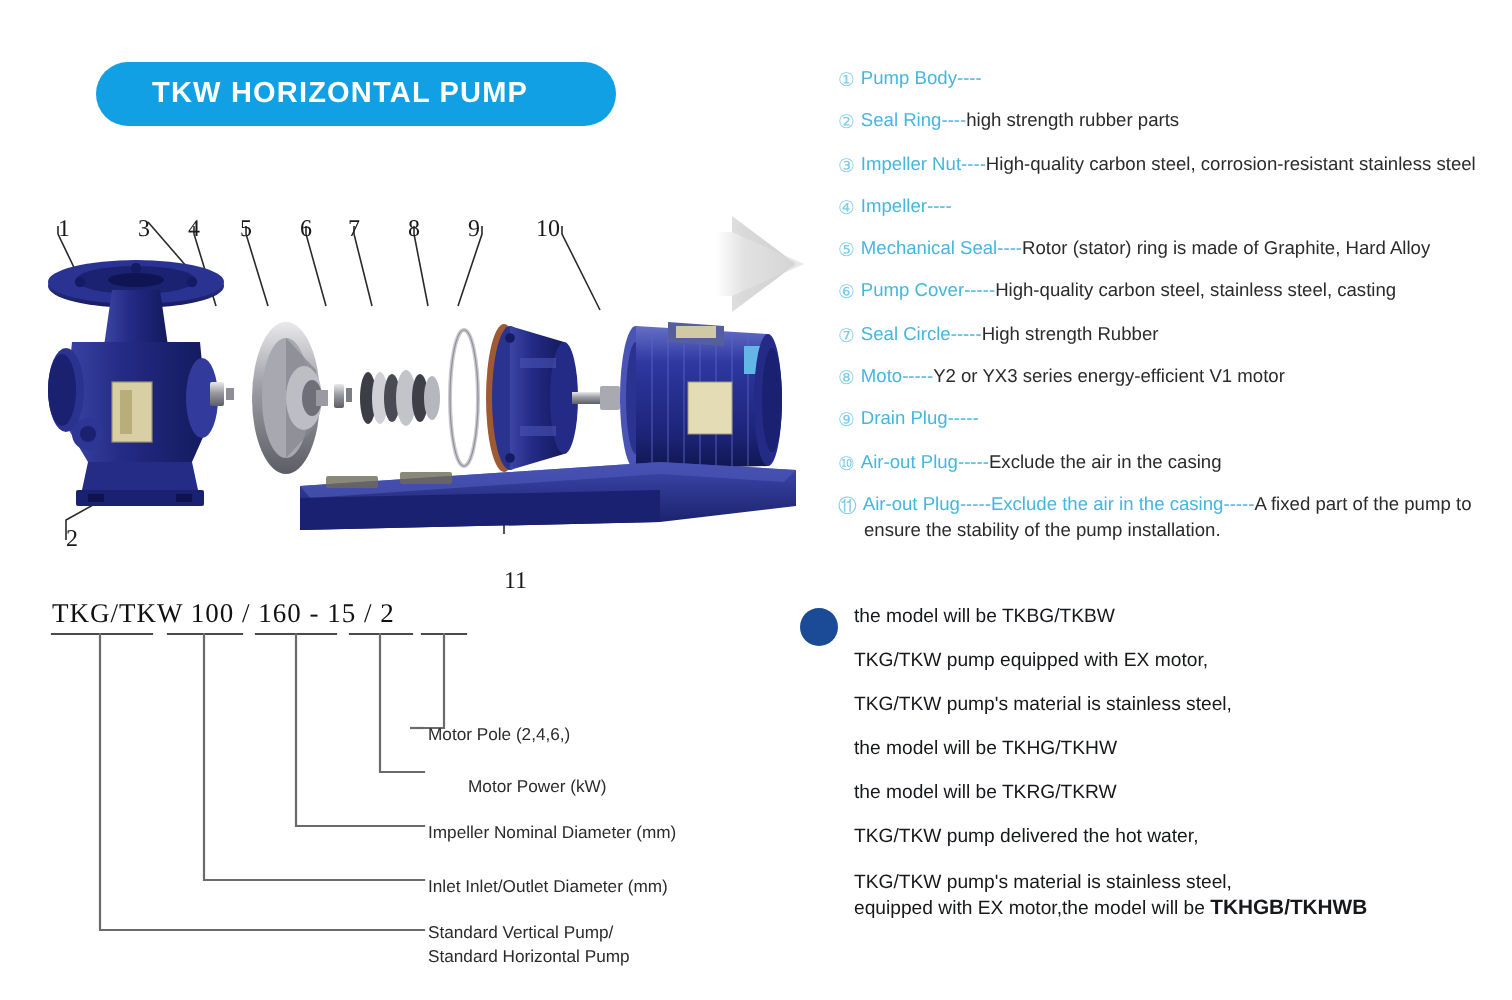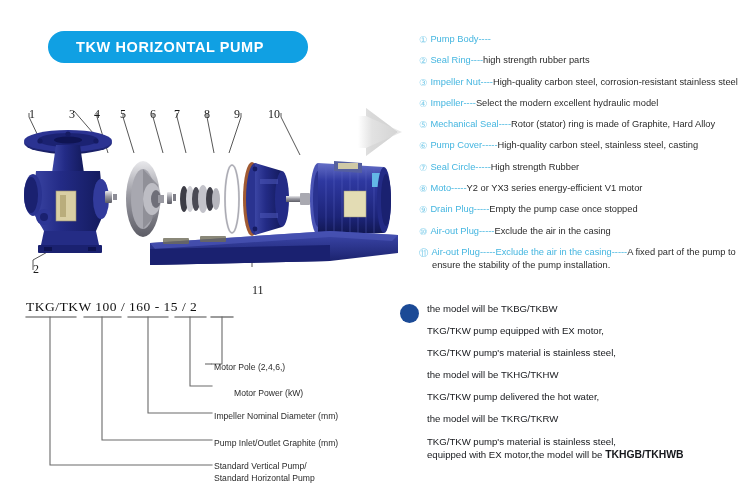--- a/index.html
+++ b/index.html
@@ -295,21 +295,20 @@
       <span class="circ">③</span>
       <span class="pname">Impeller Nut</span>
       <span class="pname"> ----</span>
       <span class="pdesc">High-quality carbon steel, corrosion-resistant stainless steel</span>
     </div>
 
     <div class="leg-row">
       <span class="circ">④</span>
       <span class="pname"> Impeller</span>
       <span class="pname"> ----</span>
-      <span class="pdesc">Select the modern excellent hydraulic model</span>
     </div>
 
     <div class="leg-row">
       <span class="circ">⑤</span>
       <span class="pname">Mechanical Seal</span>
       <span class="pname"> ----</span>
       <span class="pdesc">Rotor (stator) ring is made of Graphite, Hard Alloy</span>
     </div>
 
     <div class="leg-row">
@@ -330,21 +329,20 @@
       <span class="circ">⑧</span>
       <span class="pname"> Moto</span>
       <span class="pname"> -----</span>
       <span class="pdesc">Y2 or YX3 series energy-efficient V1 motor</span>
     </div>
 
     <div class="leg-row">
       <span class="circ">⑨</span>
       <span class="pname">Drain Plug</span>
       <span class="pname"> -----</span>
-      <span class="pdesc">Empty the pump case once stopped</span>
     </div>
 
     <div class="leg-row">
       <span class="circ">⑩</span>
       <span class="pname">Air-out Plug</span>
       <span class="pname"> -----</span>
       <span class="pdesc">Exclude the air in the casing</span>
     </div>
 
     <div id="leg-11-block">
@@ -389,29 +387,29 @@
 
       <g stroke="#6a6a6a" stroke-width="1.1" fill="none">
         <line x1="205" y1="74" x2="212" y2="74"></line>
       </g>
     </svg>
   </div>
 
   <div class="lead-label" style="left:214px;top:362px;">Motor Pole (2,4,6,)</div>
   <div class="lead-label" style="left:214px;top:388px;margin-left:20px;">Motor Power  (kW)</div>
   <div class="lead-label" style="left:214px;top:411px;">Impeller Nominal Diameter (mm)</div>
-  <div class="lead-label" style="left:214px;top:438px;">Pump Inlet/Outlet Graphite (mm)</div>
+  <div class="lead-label" style="left:214px;top:438px;">Inlet Inlet/Outlet Diameter (mm)</div>
   <div class="lead-label" style="left:214px;top:461px;">Standard Vertical Pump/</div>
   <div class="lead-label" style="left:214px;top:473px;">Standard  Horizontal Pump</div>
 
   <div id="note-dot"></div>
   <div id="notes">
     <div class="note-line">the model will be TKBG/TKBW</div>
     <div class="note-line">TKG/TKW pump equipped with EX motor,</div>
     <div class="note-line">TKG/TKW pump's material is stainless steel,</div>
     <div class="note-line">the model will be TKHG/TKHW</div>
+    <div class="note-line">the model will be TKRG/TKRW</div>
     <div class="note-line">TKG/TKW pump delivered the hot water,</div>
-    <div class="note-line">the model will be TKRG/TKRW</div>
     <div class="note-line tight">TKG/TKW pump's material is stainless steel,</div>
     <div class="note-line"><span>equipped with EX motor,the model will be </span><span class="bold">TKHGB/TKHWB</span></div>
   </div>
 
 </div>
 
 </body></html>

